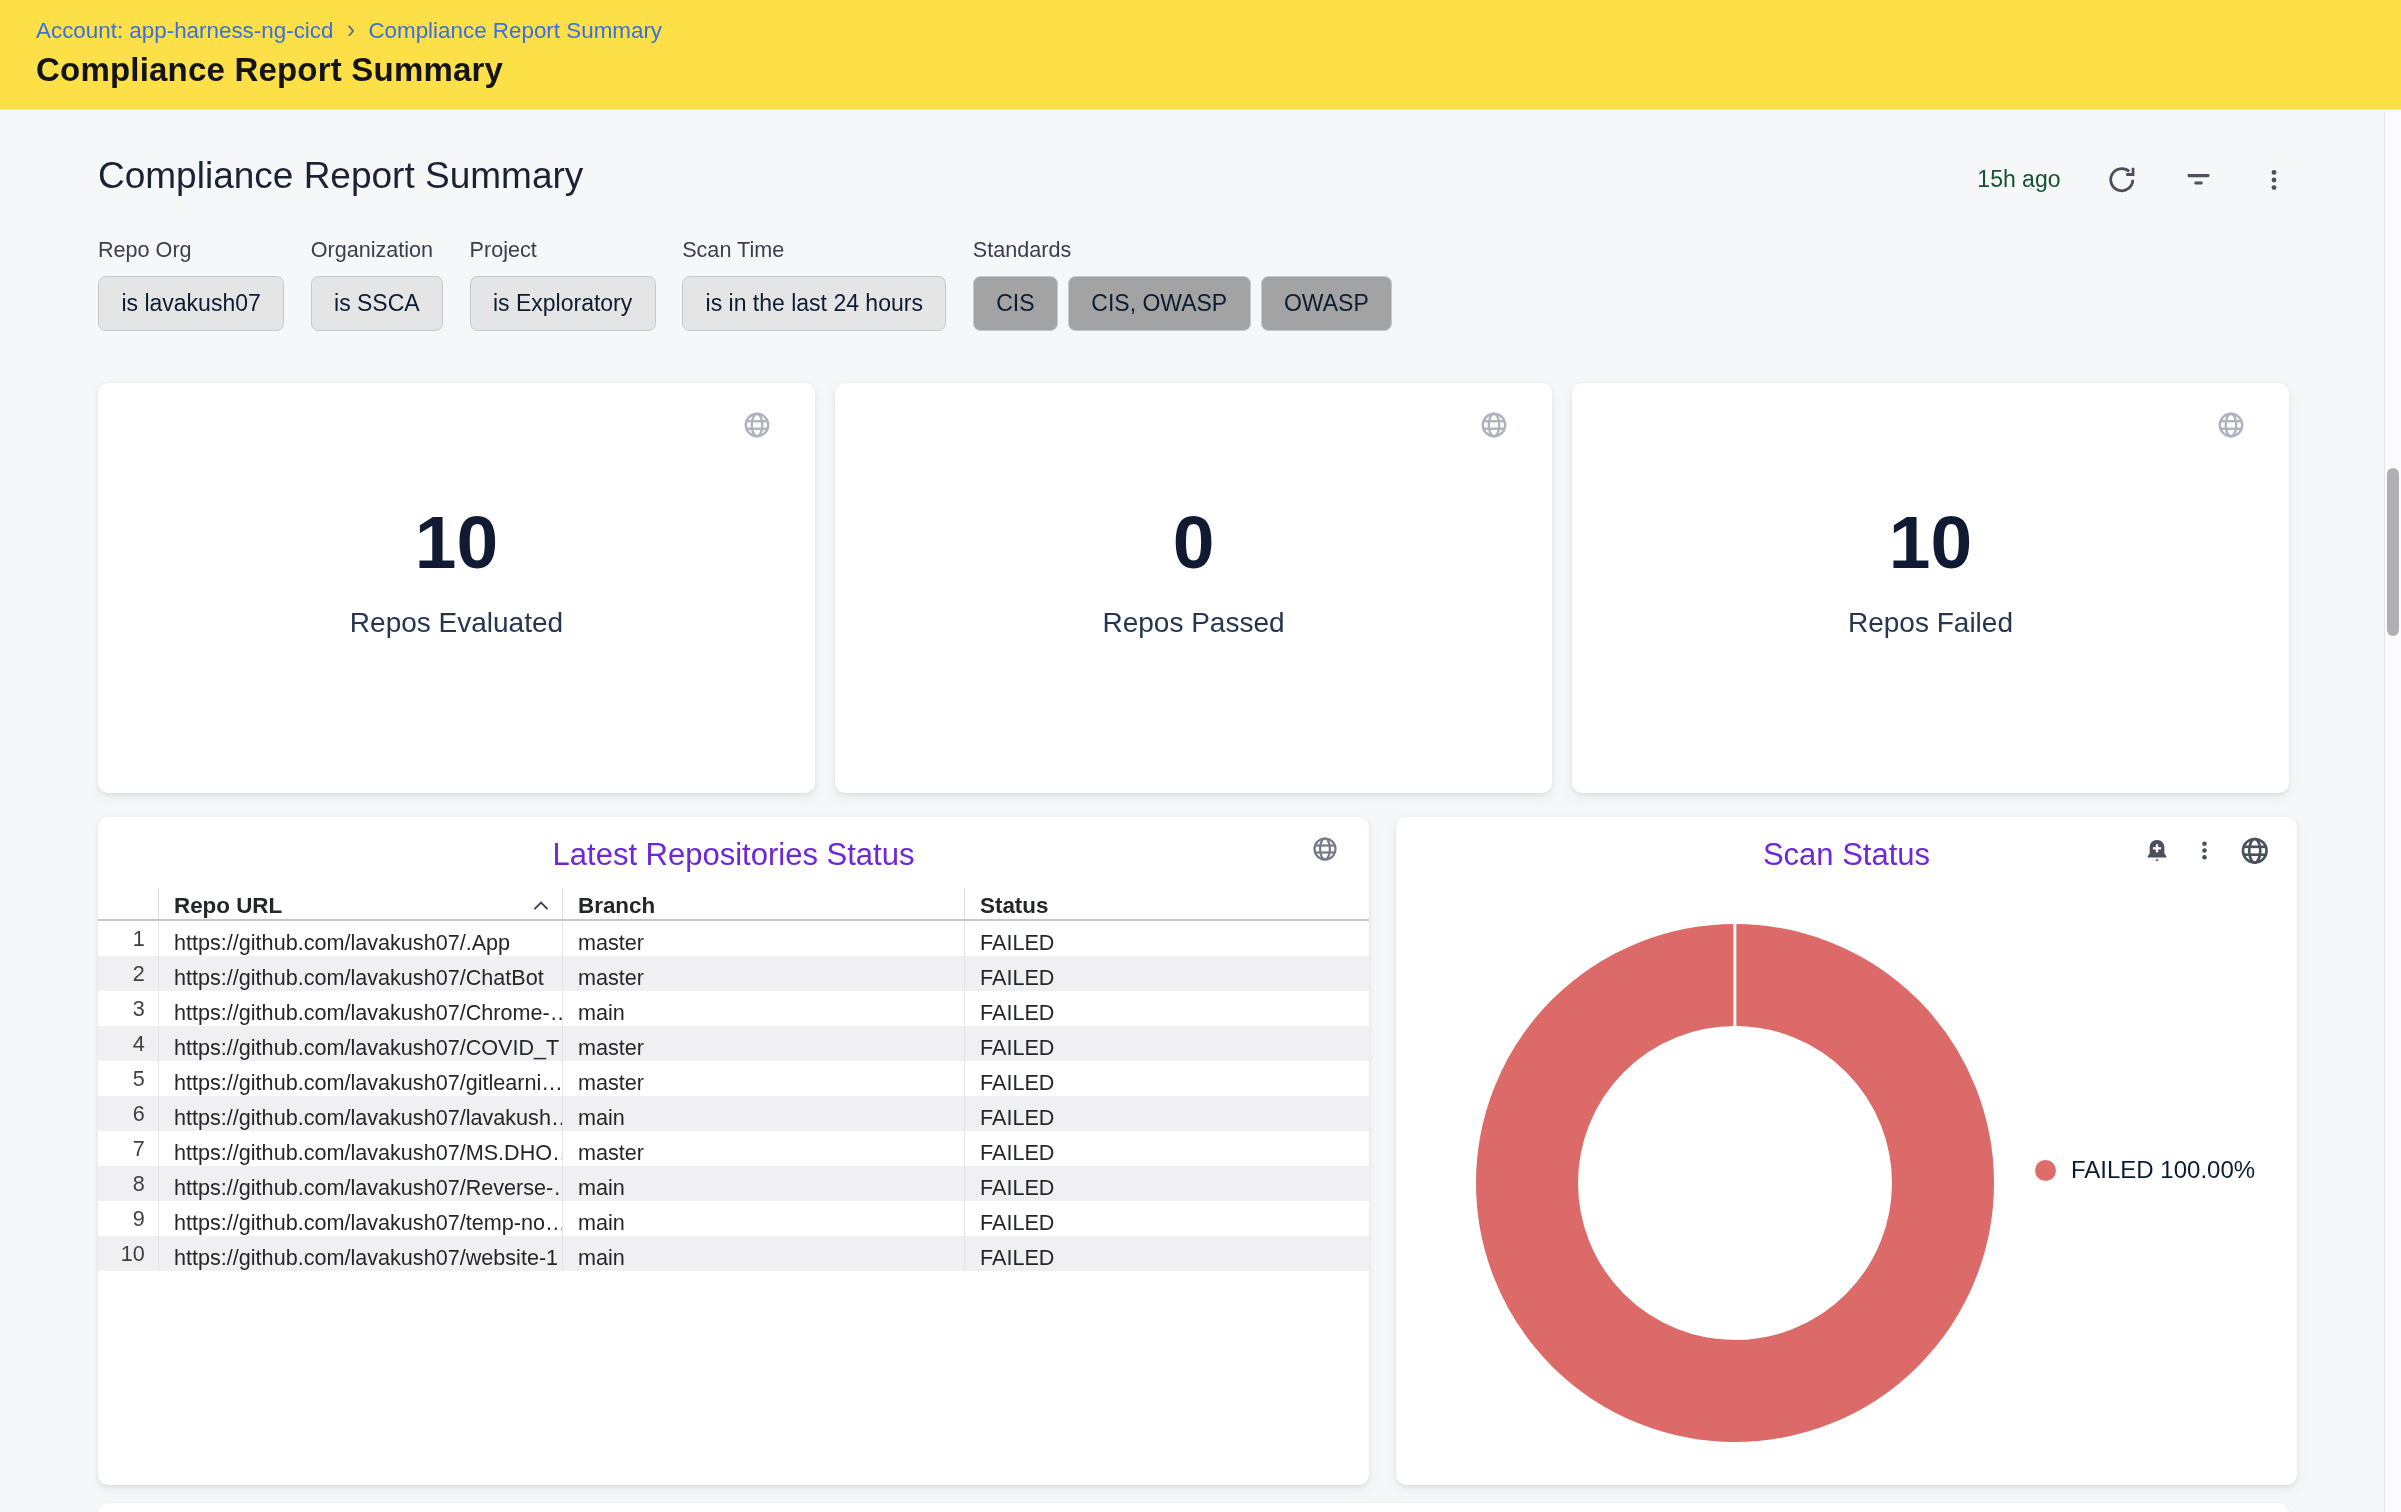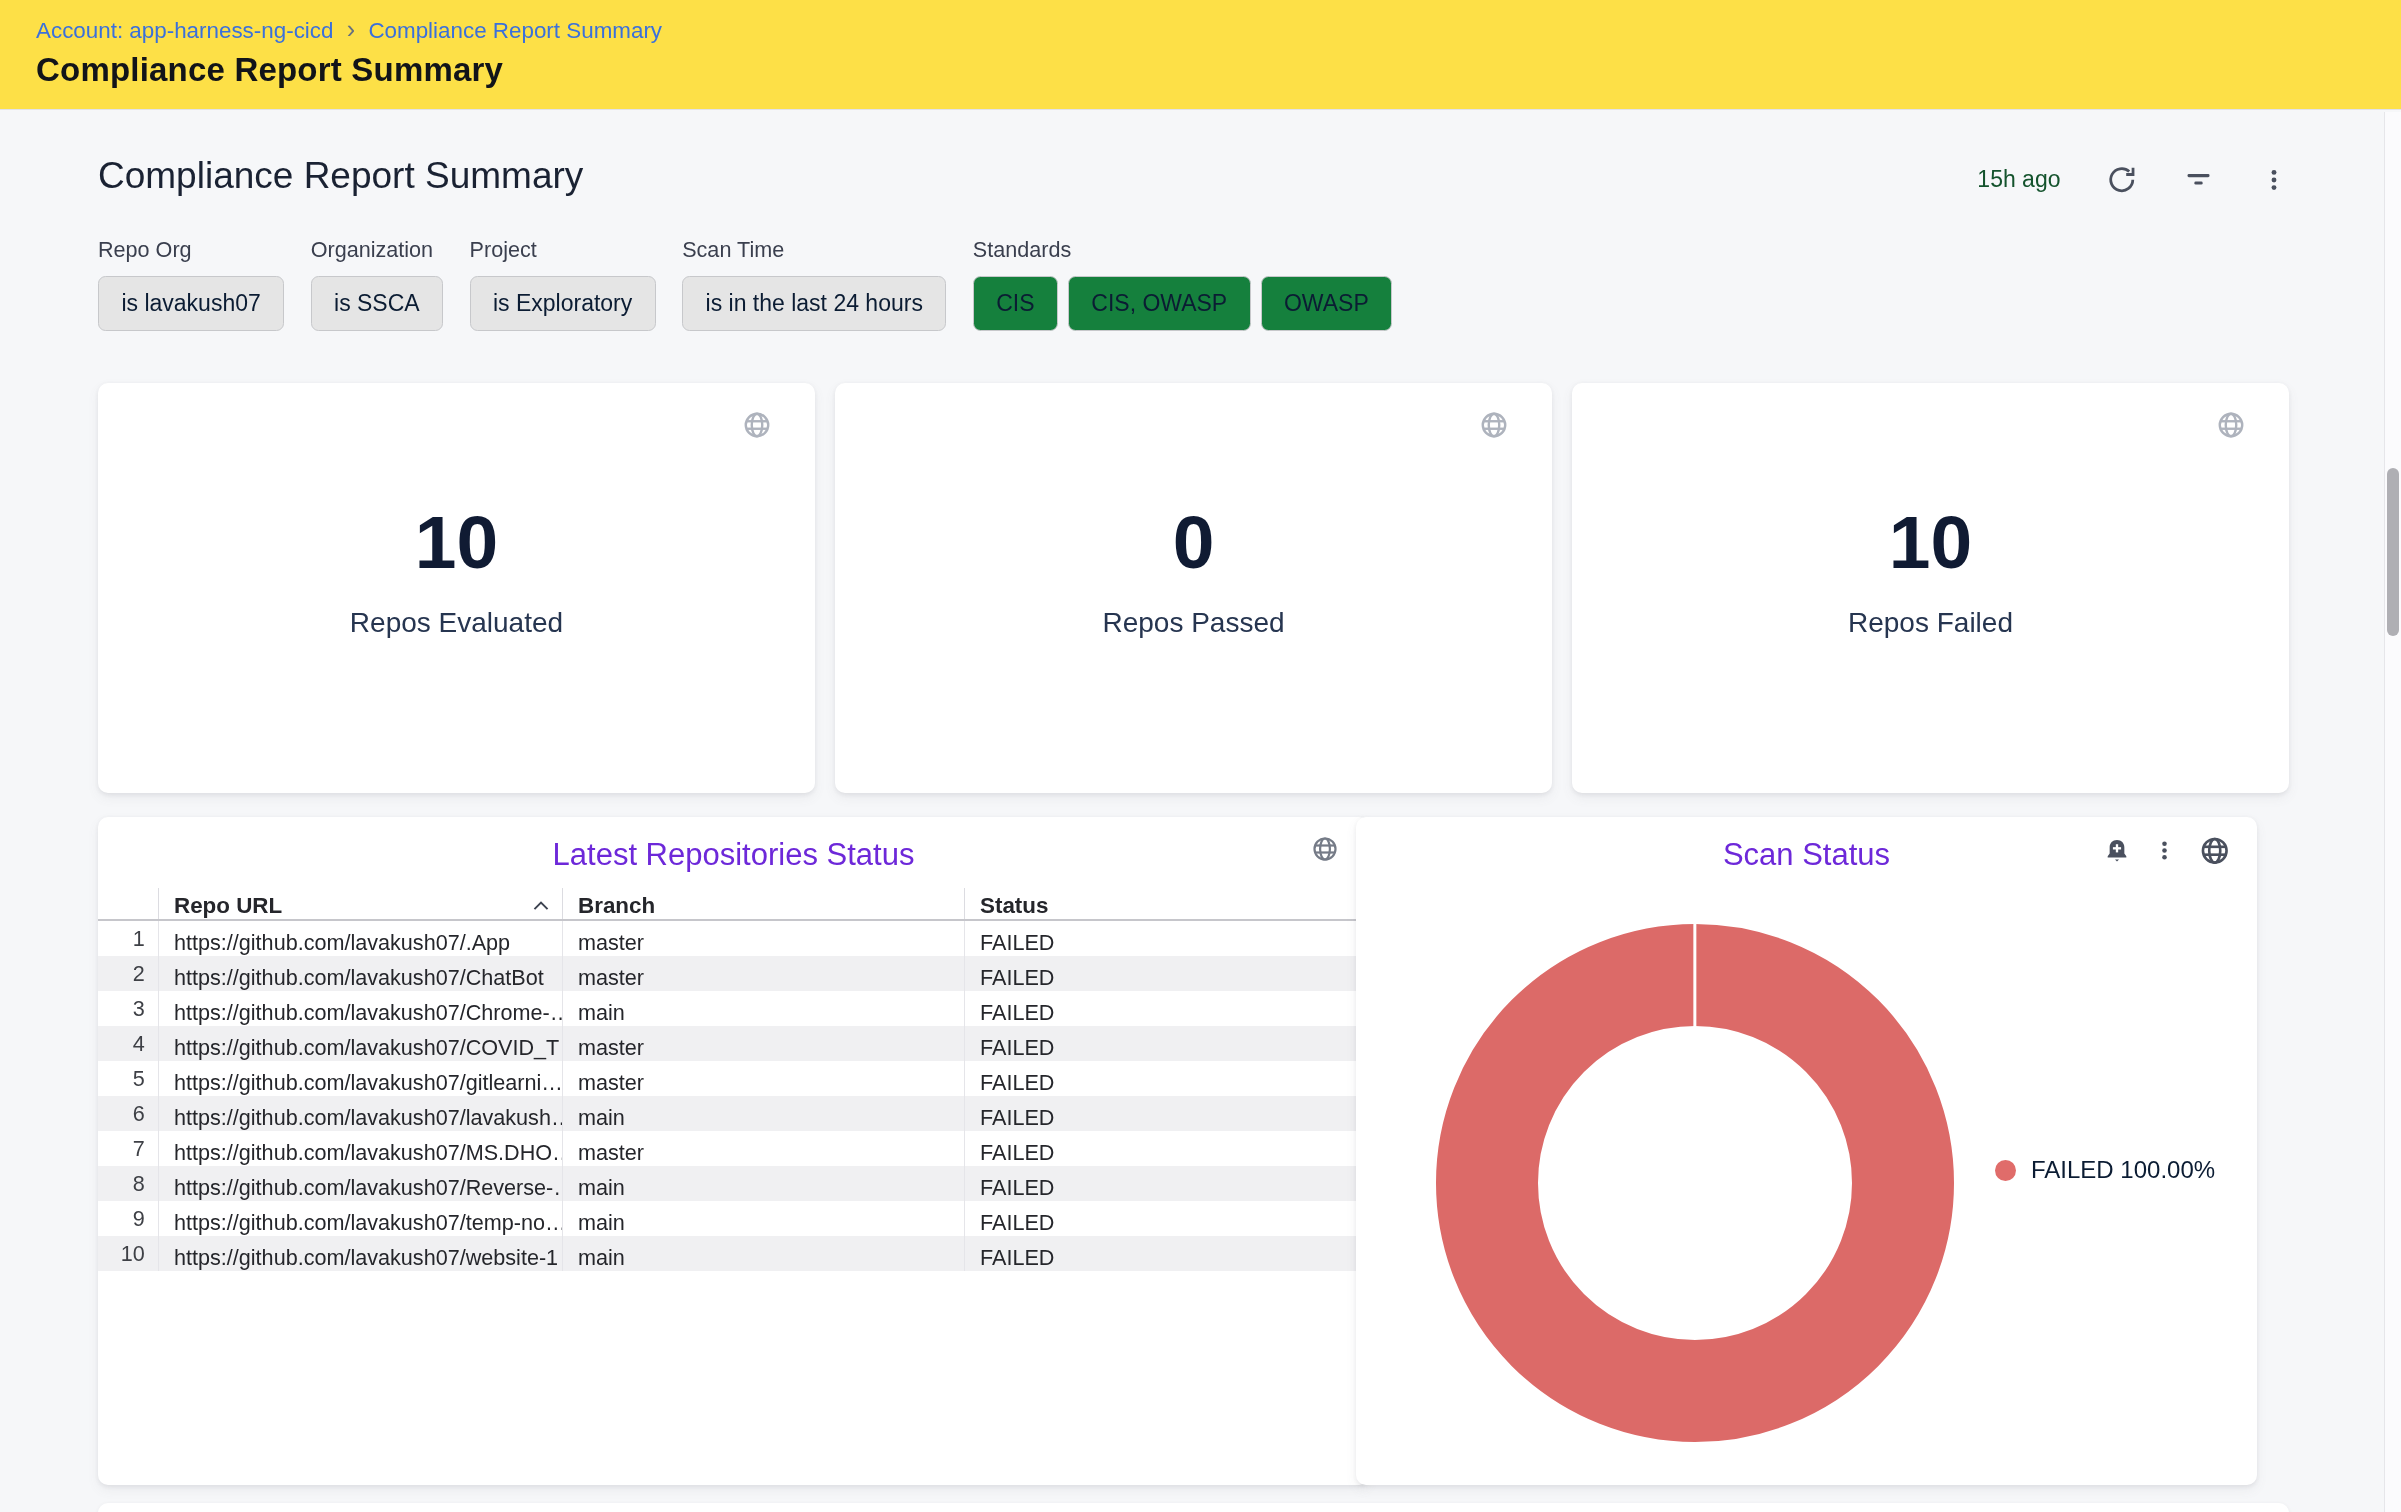--- a/index.html
+++ b/index.html
@@ -19,39 +19,39 @@
   .dash-actions{position:absolute;top:163px;right:113px;display:flex;align-items:center;gap:45px;}
   .ago{font-size:23px;color:#14532d;}
   .icon-btn{display:flex;align-items:center;justify-content:center;cursor:pointer;background:none;border:none;padding:0;color:#4a505e;}
   
   .filters{position:absolute;left:98px;top:237px;display:flex;gap:26.5px;}
   .filter-group .flabel{font-size:21.6px;color:#3a3f4e;margin-bottom:13.3px;}
   .chip-row{display:flex;gap:10px;}
   .chip{
     height:55px;display:inline-flex;align-items:center;padding:0 22.4px;
     border:1.7px solid #c7c8cb;border-radius:7.5px;font-size:23px;color:#0b1c33;
-    background:#15803d;cursor:pointer;white-space:nowrap;
+    background:#a3a3a3;cursor:pointer;white-space:nowrap;
   }
   .chip.selected{background:#e5e5e5;}
   
   .stats-row{position:absolute;left:98px;top:383px;width:2191px;display:flex;gap:20px;}
   .stat-card{
     position:relative;flex:1;height:410px;background:#ffffff;border-radius:10px;
     box-shadow:0 1.7px 4.1px rgba(40,41,61,.07),0 5px 11.6px rgba(96,97,112,.08);
   }
   .stat-card .globe{position:absolute;top:26.5px;right:43px;color:#aeb3bd;}
   .stat-num{margin-top:116px;text-align:center;font-size:75px;font-weight:600;color:#101b33;}
   .stat-label{margin-top:21.6px;text-align:center;font-size:28px;color:#263550;}
   
   .panel{
     position:absolute;top:817px;height:668px;background:#ffffff;border-radius:10px;
     box-shadow:0 1.7px 4.1px rgba(40,41,61,.07),0 5px 11.6px rgba(96,97,112,.08);
   }
   .table-panel{left:98px;width:1271px;}
-  .scan-panel{left:1356px;width:901px;padding-left:31px;}
+  .scan-panel{left:1396px;width:901px;padding-left:31px;}
   .panel-title{position:absolute;top:20px;left:0;right:0;text-align:center;font-size:31px;font-weight:500;color:#6d28d9;}
   .table-panel .globe{position:absolute;top:18px;right:30px;color:#757b87;cursor:pointer;}
   .scan-icons{position:absolute;top:18px;right:26.5px;display:flex;align-items:center;gap:21.6px;color:#4e5463;}
   
   .rtable{position:absolute;left:0;top:71px;width:1271px;font-size:21.6px;}
   .trow{display:grid;grid-template-columns:60px 404px 402px 405px;align-items:center;height:35px;}
   .trow.head{height:33px;border-bottom:2.5px solid #c6c6cb;font-weight:700;font-size:22.4px;color:#16191f;}
   .trow:not(.head):nth-child(odd){background:#f0f0f2;}
   .cell{padding:0 0 0 15px;white-space:nowrap;overflow:hidden;color:#25262b;}
   .cell.b{border-left:1.7px solid #e5e5e9;height:100%;display:flex;align-items:flex-end;}

